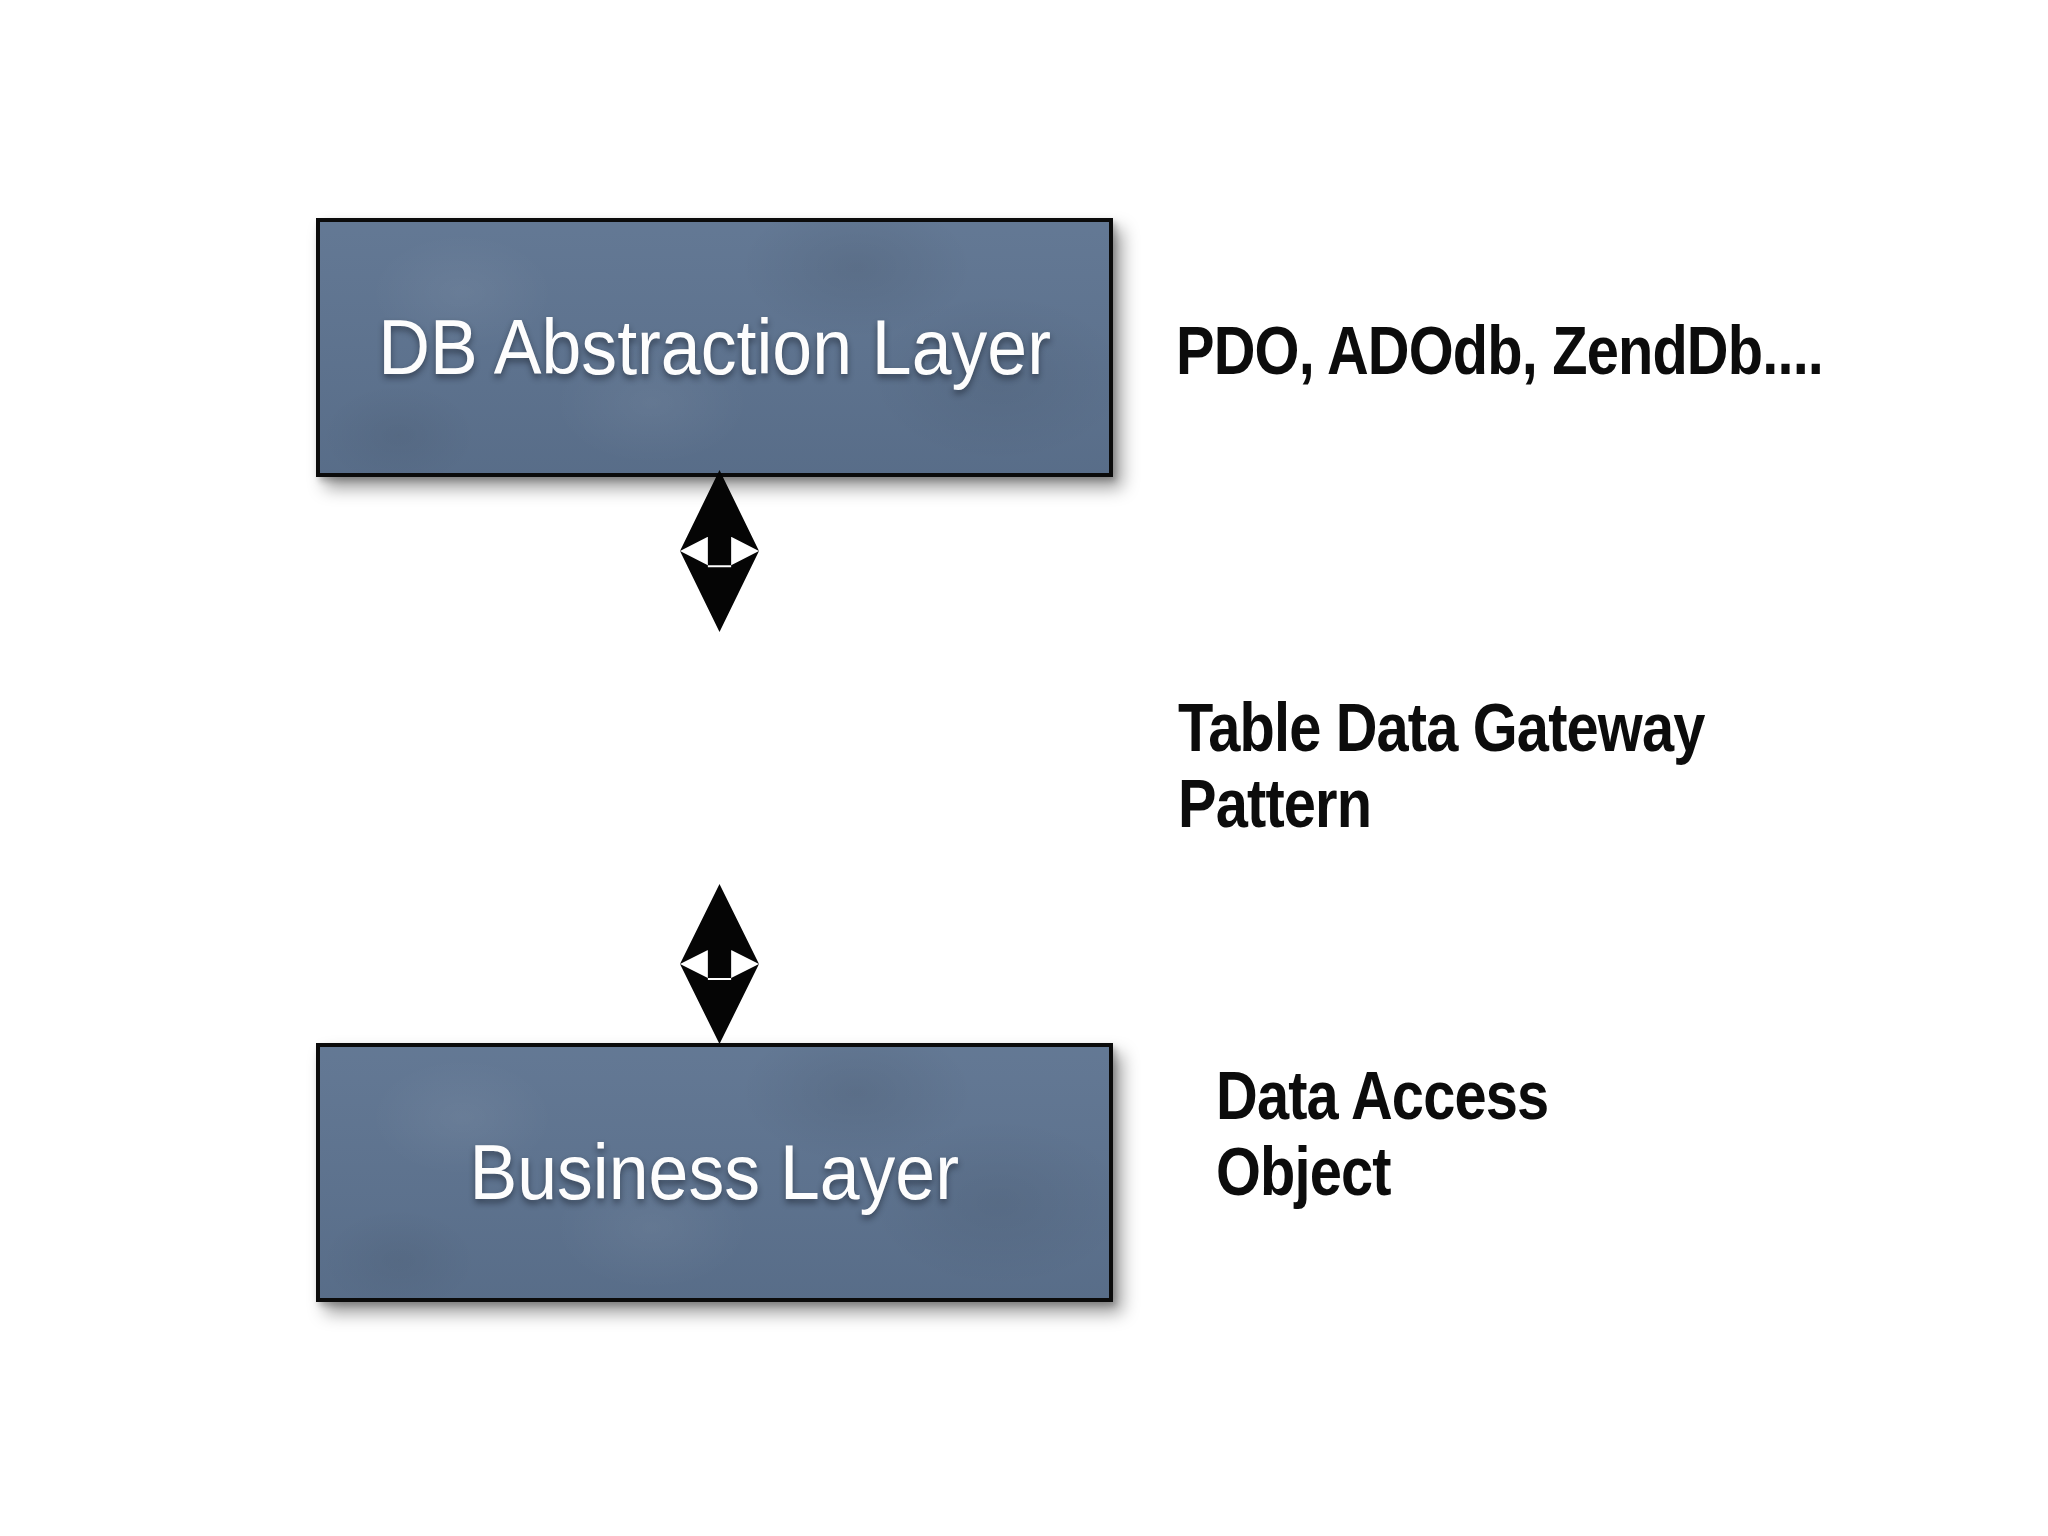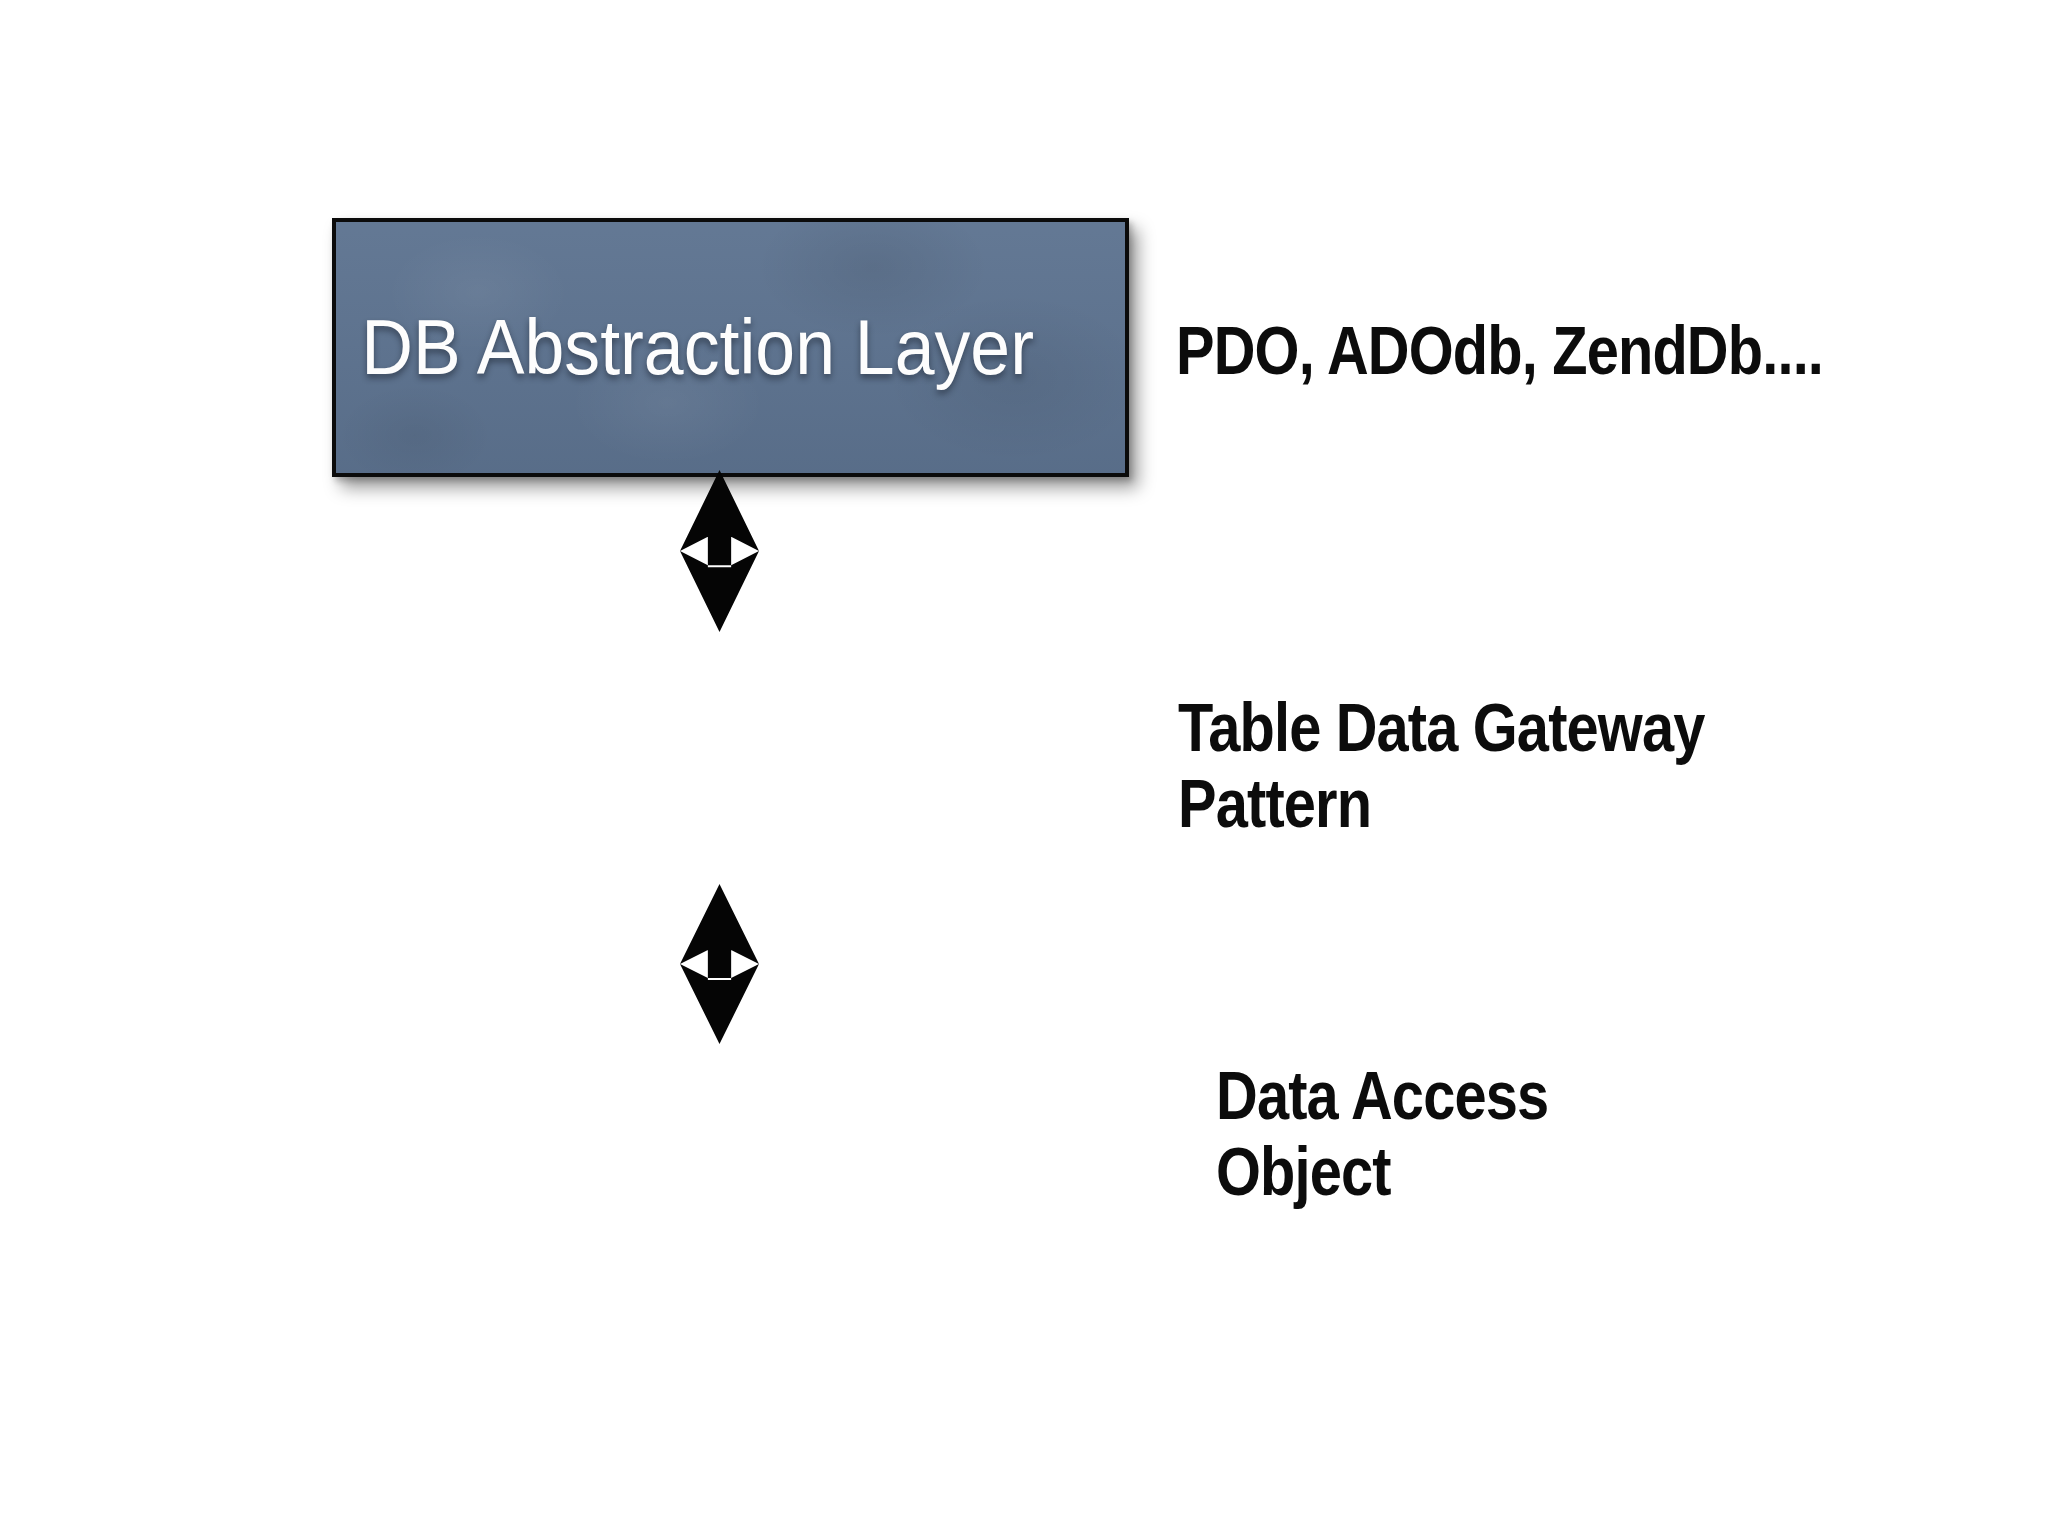--- a/index.html
+++ b/index.html
@@ -12,35 +12,36 @@
     width: 2048px;
     height: 1536px;
     background: #ffffff;
     overflow: hidden;
     font-family: "Liberation Sans", sans-serif;
   }
 
   
   .layer-box {
     position: absolute;
-    left: 332px;
+    left: 316px;
     width: 789px;
     height: 251px;
     border: 4px solid #0b0b0b;
     background-color: #5d7390;
     background-image:
       radial-gradient(ellipse 140px 90px at 18% 28%, rgba(255,255,255,0.055), transparent 65%),
       radial-gradient(ellipse 180px 110px at 68% 18%, rgba(0,0,0,0.07), transparent 65%),
       radial-gradient(ellipse 150px 95px  at 42% 72%, rgba(255,255,255,0.05), transparent 65%),
       radial-gradient(ellipse 200px 130px at 86% 62%, rgba(0,0,0,0.06), transparent 65%),
       radial-gradient(ellipse 120px 80px  at 10% 85%, rgba(0,0,0,0.05), transparent 65%),
       linear-gradient(180deg, rgba(255,255,255,0.04), rgba(0,0,0,0.05));
     box-shadow: 9px 11px 16px rgba(0,0,0,0.38), 3px 4px 6px rgba(0,0,0,0.22);
     display: flex;
     align-items: center;
+    justify-content: center;
   }
   .box-db-abstraction { top: 218px; }
   .box-object         { top: 632px; }
   .box-business       { top: 1043px; }
 
   .layer-box-label {
     font-size: 77px;
     font-weight: 400;
     color: #fdfdfd;
     white-space: nowrap;
@@ -91,20 +92,23 @@
              M28.5 64 H51.5 V96 H28.5 Z"></path>
   </svg>
 
 
   <svg class="connector connector-2" viewBox="0 0 80 160" preserveAspectRatio="none" aria-hidden="true">
     <path fill="#050505" d="M40 0 L79 80 L51.5 66 L28.5 66 L1 80 Z
              M40 160 L79 80 L51.5 94 L28.5 94 L1 80 Z
              M28.5 64 H51.5 V96 H28.5 Z"></path>
   </svg>
 
+  <div class="layer-box box-business">
+    <span class="layer-box-label">Business Layer</span>
+  </div>
 
   <div class="annotation annotation-1">
     <span>PDO, ADOdb, ZendDb....</span>
   </div>
 
   <div class="annotation annotation-2">
     <span>Table Data Gateway</span>
     <span>Pattern</span>
   </div>
 

